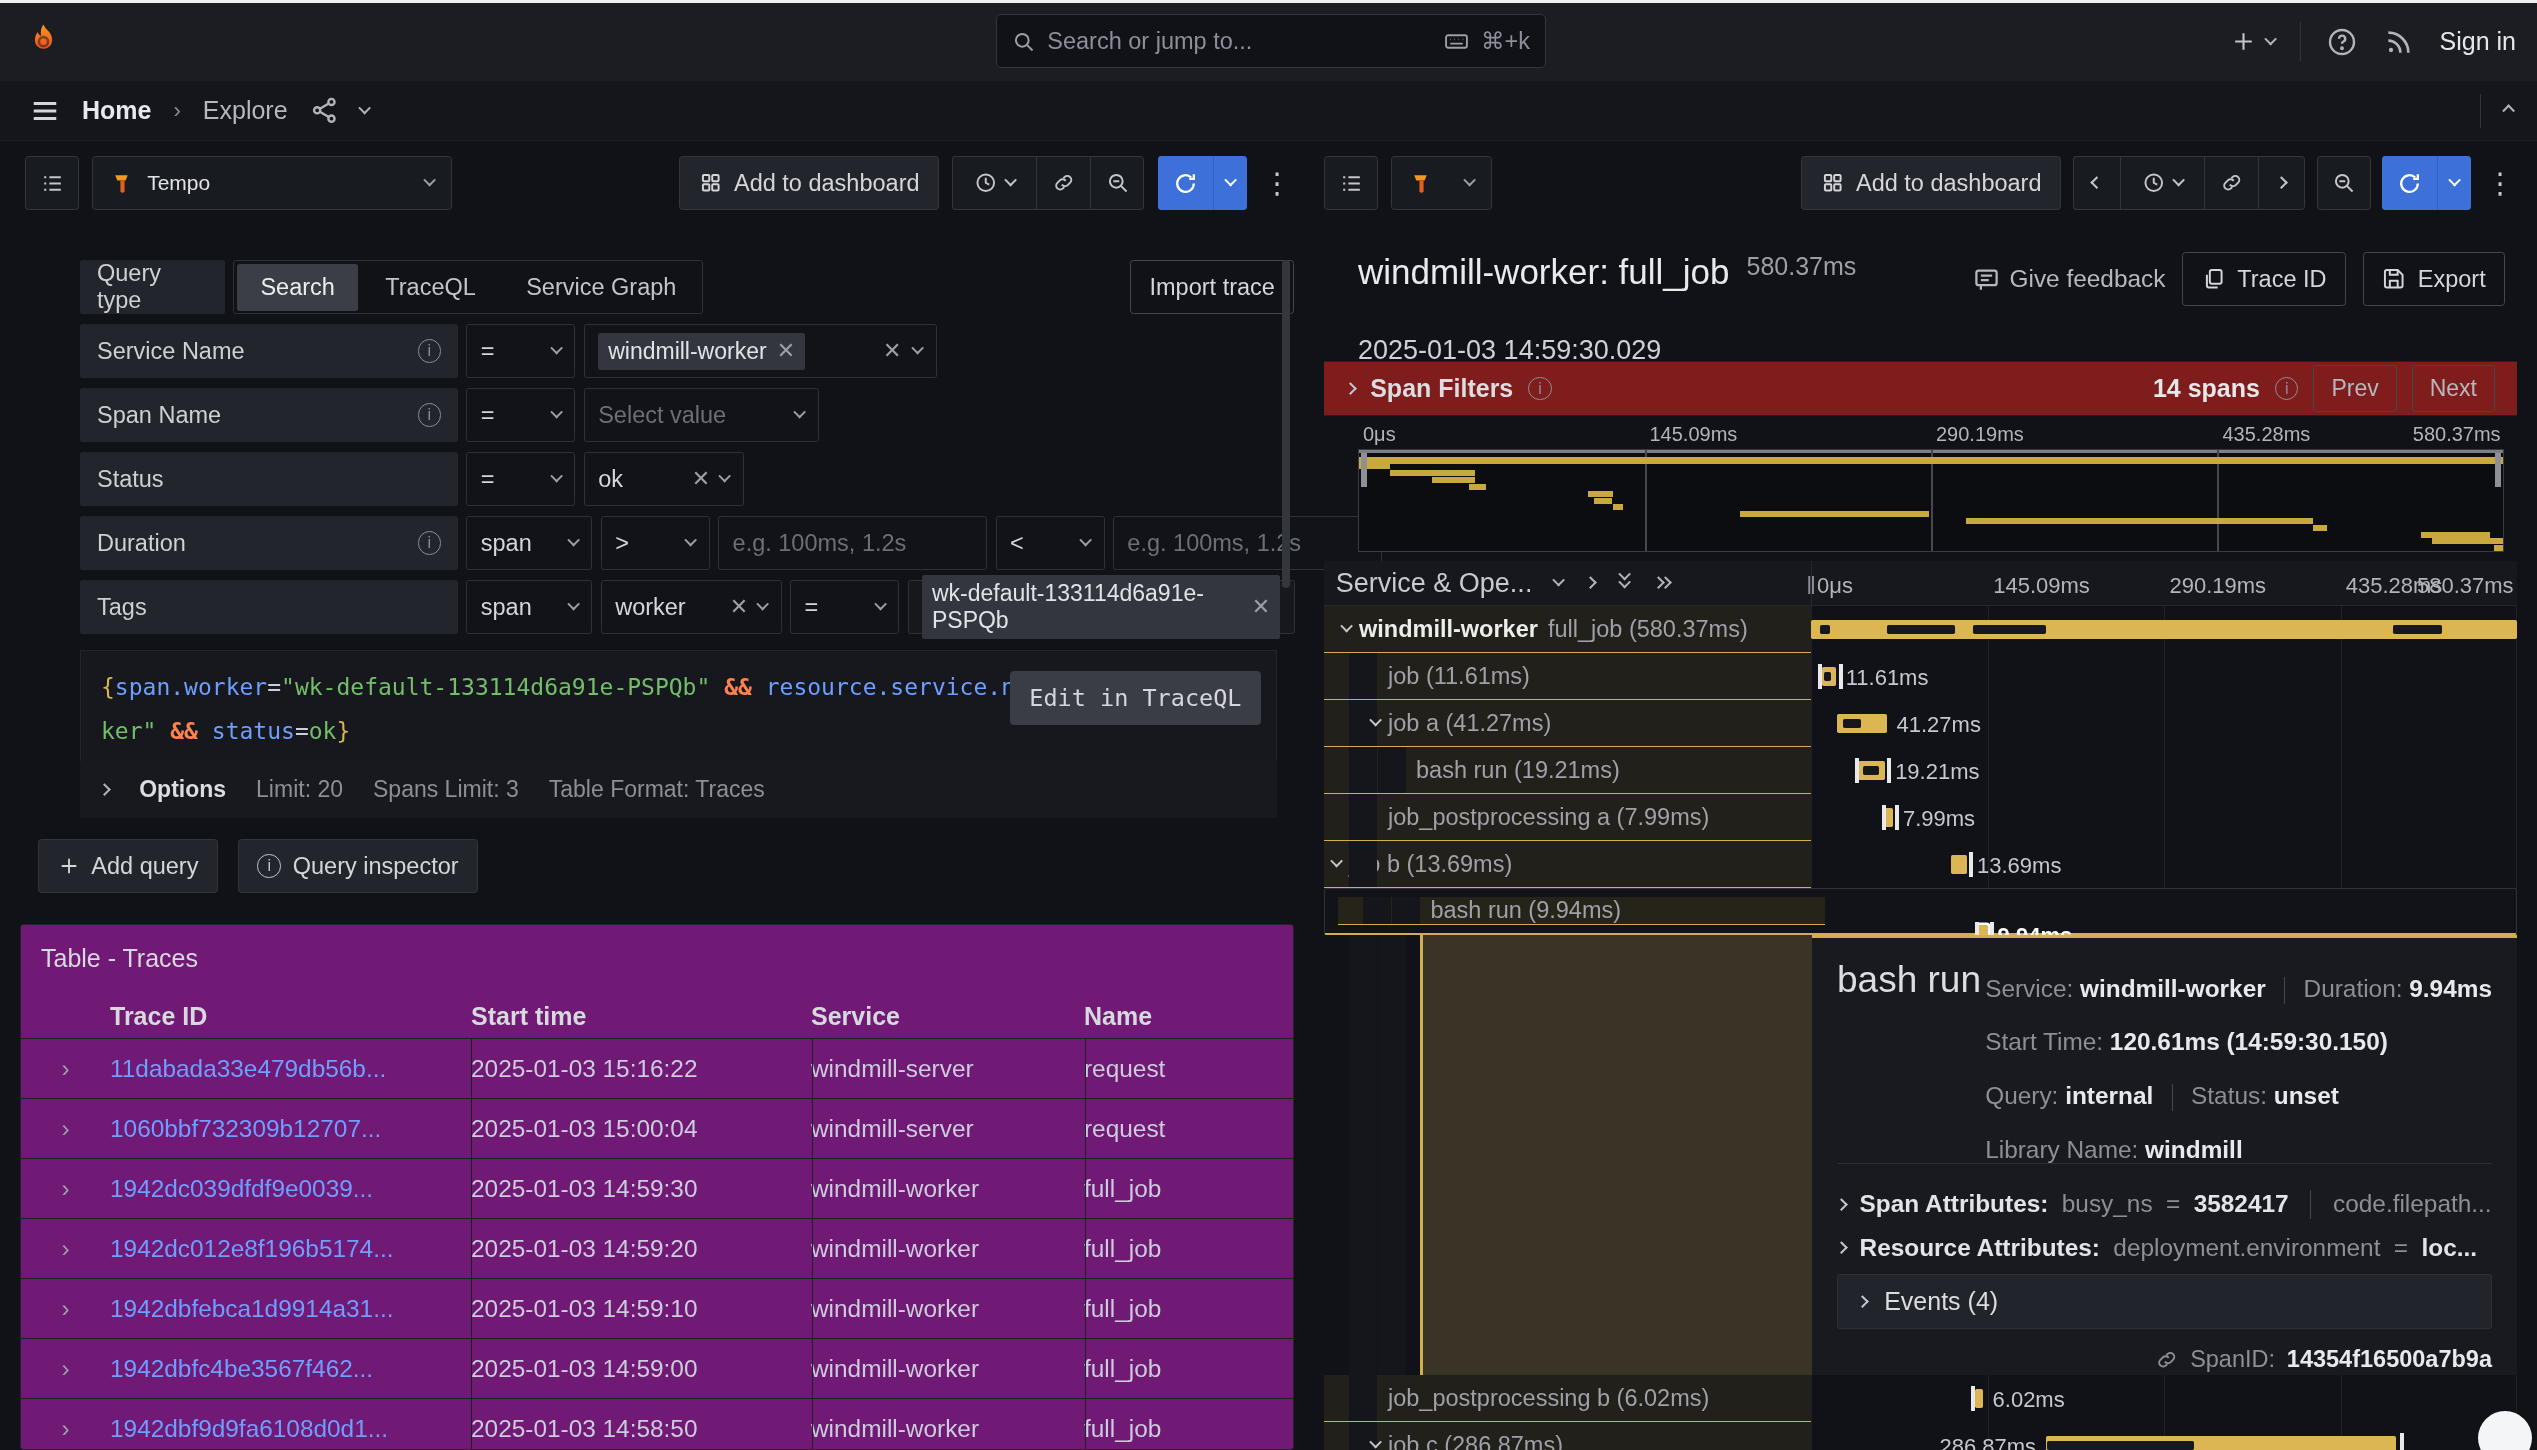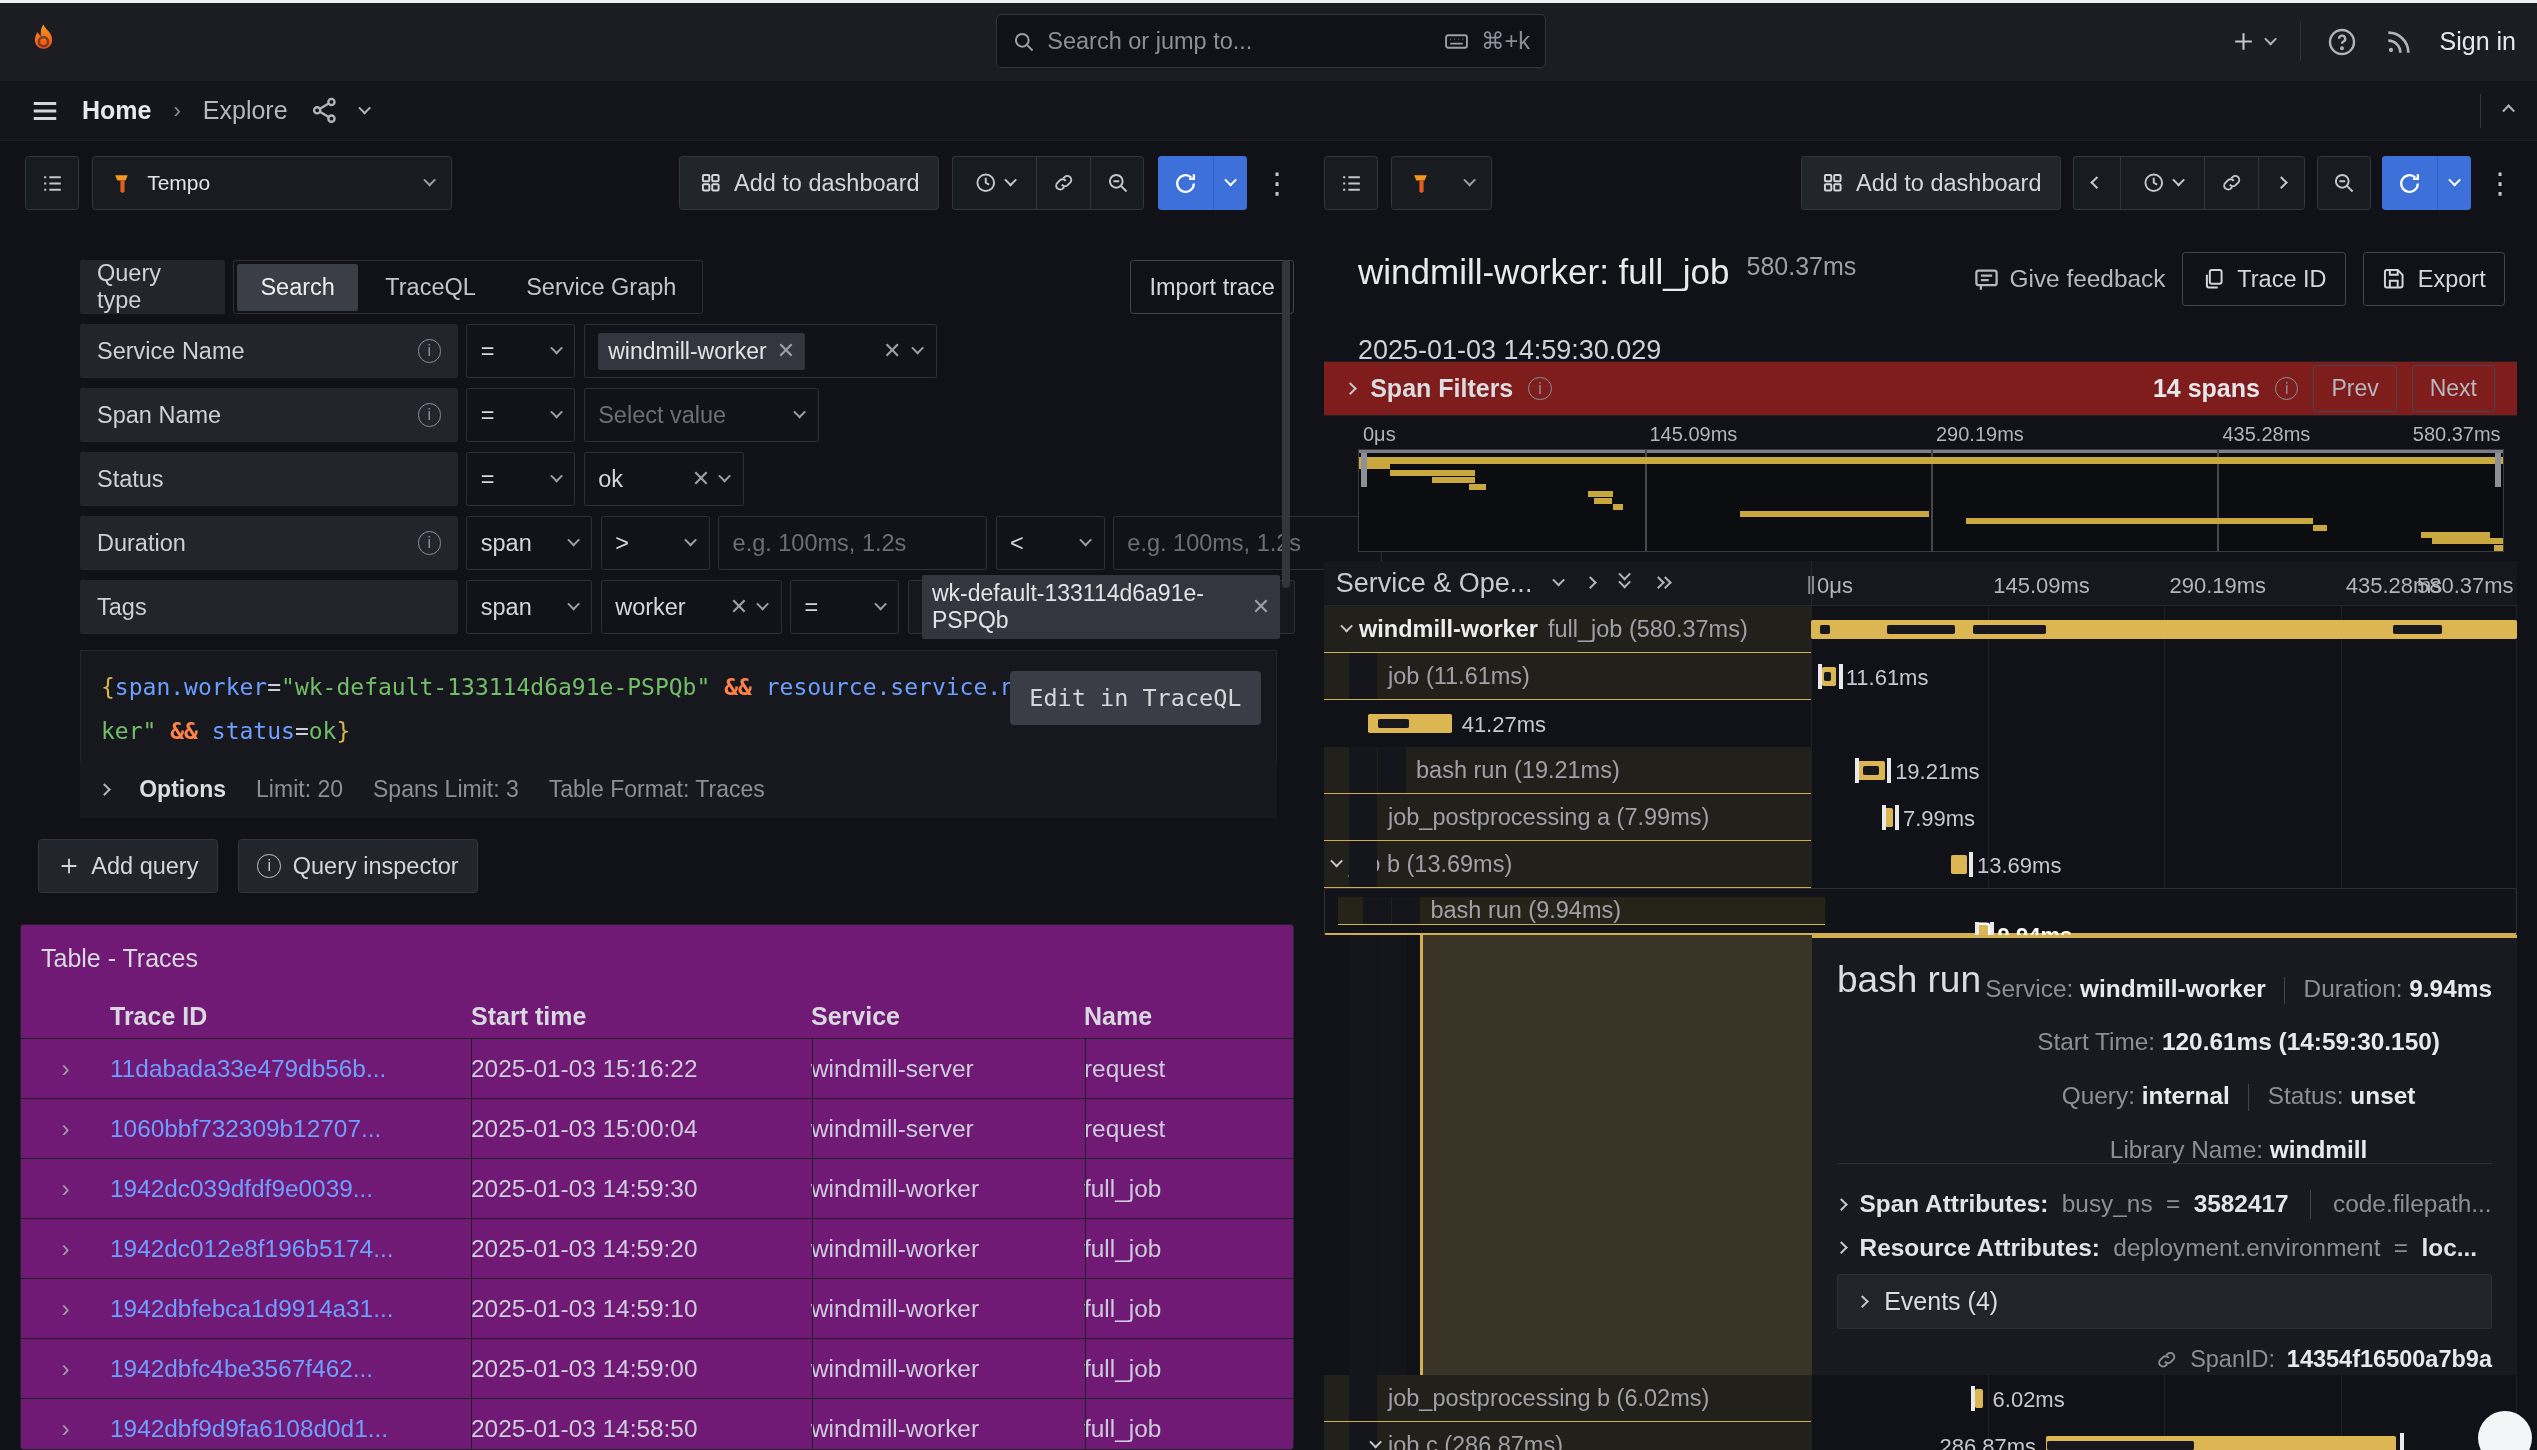--- a/index.html
+++ b/index.html
@@ -137,21 +137,21 @@
   .s-row.sel .s-bar { box-shadow:0 0 0 2.5px #ffffff; }
   .s-row.sel .s-durlab { color:#ffffff; font-weight:700; }
 
   
   .detail-row { position:relative; display:flex; height:440px; }
   .detail-spacer { width:96px; position:relative; }
   .detail-spacer .guide { position:absolute; top:0; bottom:0; width:28px; background:#15161b; }
   .detail-olive { width:392px; background:#3a3426; border-left:3.4px solid #d2af4e; }
   .detail-panel { flex:1; background:#181a20; border-top:3.4px solid #d2af4e; position:relative; padding:20px 25px; }
   .dp-title { font-size:37px; color:#dcdde1; width:193px; line-height:1.2; }
-  .dp-meta { position:absolute; right:25px; top:23.5px; text-align:center; font-size:24.4px; line-height:2.2; color:#8e8e96; }
+  .dp-meta { position:absolute; right:25px; top:23.5px; text-align:left; font-size:24.4px; line-height:2.2; color:#8e8e96; }
   .dp-meta b { color:#e8e9ec; font-weight:700; }
   .dp-meta .vdiv { display:inline-block; width:0.8px; height:27px; background:#45474e; margin:0 18.5px; vertical-align:middle; }
   .dp-hr { position:absolute; left:25px; right:25px; top:225px; border-top:0.8px solid #2c2e34; }
   .dp-attr { position:absolute; left:25px; right:25px; font-size:24.4px; color:#8e8e96; display:flex; align-items:center; gap:13.4px; white-space:nowrap; overflow:hidden; }
   .dp-attr .k { color:#e3e4e8; font-weight:700; }
   .dp-attr b { color:#e3e4e8; font-weight:700; }
   .dp-attr .vdiv { width:0.8px; height:28.6px; background:#45474e; margin:0 8.4px; flex:none; }
   .dp-events { position:absolute; left:25px; right:25px; top:336px; height:55px; background:#22242b; border:0.8px solid #2e3036; border-radius:2.5px; display:flex; align-items:center; gap:17px; padding:0 20px; font-size:25px; color:#dcdde1; }
   .dp-spanid { position:absolute; right:25px; top:408px; display:flex; align-items:center; gap:11.8px; font-size:23.5px; color:#8e8e96; }
   .dp-spanid b { color:#e8e9ec; font-weight:700; }
@@ -683,20 +683,27 @@
             <div class="s-cell">
               <div class="s-bar" style="left: 1.5%; width: 2%;">
                 <div class="s-cut" style="left: 20%; width: 45%;"></div>
               </div>
               <div class="s-tick" style="left: 1%;"></div>
               <div class="s-tick" style="left: 3.9%;"></div>
               <span class="s-durlab" style="left: calc(3.5% + 10px);">11.61ms</span>
             </div>
           </div>
           <div class="s-row">
+            <div class="s-name" style="padding-left: 39px;">
+              <div class="guide" style="left: 25px;"></div>
+              <div class="cv">
+                <span class="chev down"></span>
+              </div>
+              <span>job a (41.27ms)</span>
+            </div>
             <div class="s-cell">
               <div class="s-bar" style="left: 3.7%; width: 7%;">
                 <div class="s-cut" style="left: 11.4286%; width: 37.1429%;"></div>
               </div>
               <span class="s-durlab" style="left: calc(10.7% + 10px);">41.27ms</span>
             </div>
           </div>
           <div class="s-row">
             <div class="s-name" style="padding-left: 67px;">
               <div class="guide" style="left: 25px;"></div>

